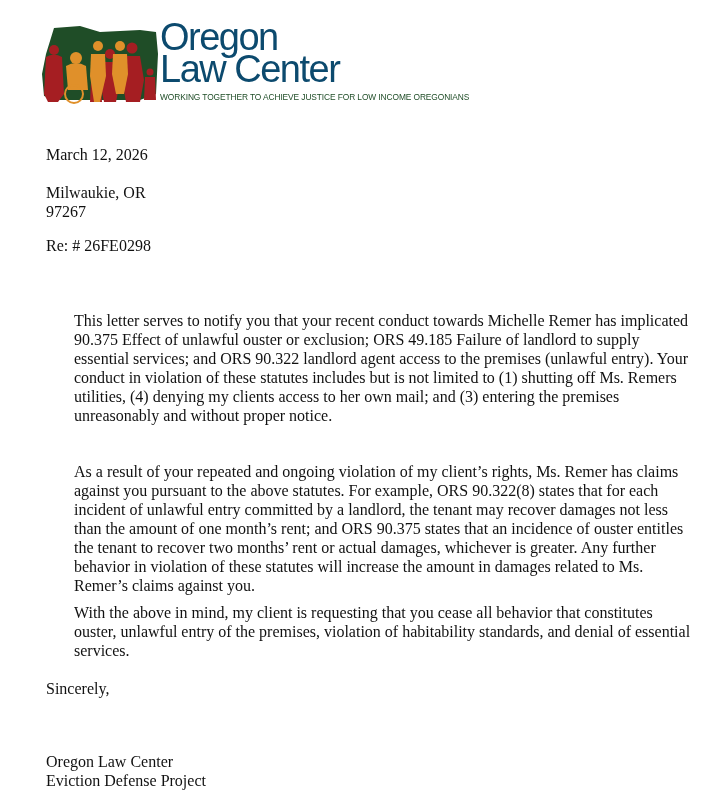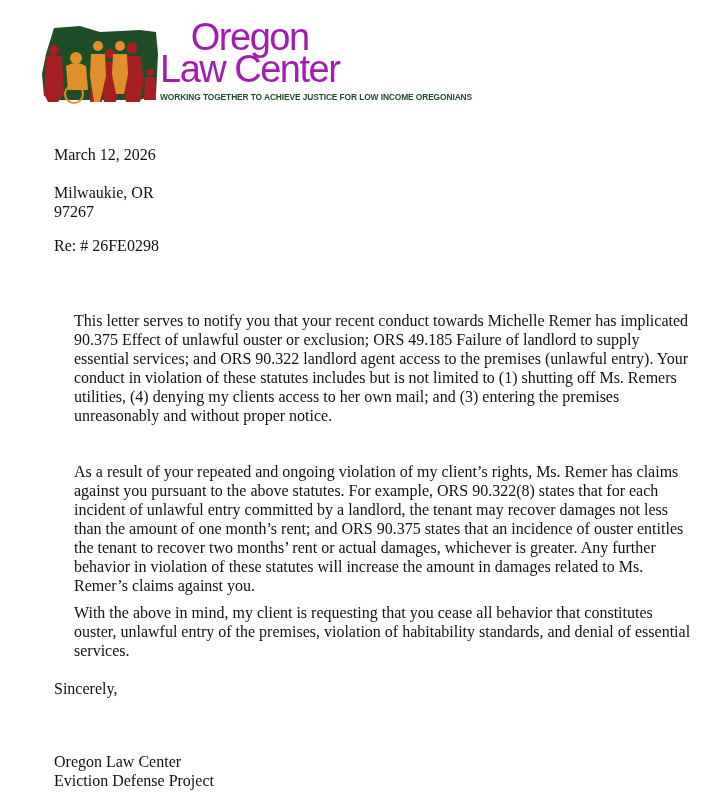--- a/index.html
+++ b/index.html
@@ -1,26 +1,26 @@
 <!DOCTYPE html>
 <html><head>
 <meta charset="utf-8">
 <style>
   html, body { margin: 0; padding: 0; background: #ffffff; }
   body { width: 725px; height: 807px; position: relative; overflow: hidden;
          font-family: "Liberation Serif", "DejaVu Serif", serif; color: #111; }
   .logo { position: absolute; left: 40px; top: 24px; width: 450px; height: 82px; }
   .logo-map { position: absolute; left: 0; top: 0; width: 120px; height: 82px; }
   .logo-title { position: absolute; left: 120px; top: -2px; font-family: "Liberation Sans", "DejaVu Sans", sans-serif;
-                color: #a21caf; font-size: 38px; line-height: 30px; letter-spacing: -1.5px; text-align: center; }
+                color: #0c4a6e; font-size: 38px; line-height: 30px; letter-spacing: -1.5px; }
   .logo-title .l1 { display: block; }
   .logo-title .l2 { display: block; margin-top: 2px; }
   .logo-tagline { position: absolute; left: 120px; top: 68px; font-family: "Liberation Sans", "DejaVu Sans", sans-serif;
-                  color: #1f4d27; font-size: 8.4px; letter-spacing: -0.1px; white-space: nowrap; font-weight: bold; }
-  .text { position: absolute; left: 54px; font-size: 16px; line-height: 19px; white-space: nowrap; }
+                  color: #1f4d27; font-size: 8.4px; letter-spacing: -0.1px; white-space: nowrap; }
+  .text { position: absolute; left: 46px; font-size: 16px; line-height: 19px; white-space: nowrap; }
   .para { position: absolute; left: 46px; width: 630px; font-size: 16px; line-height: 19px; }
   .para .line { display: block; white-space: nowrap; margin-left: 28px; }
 </style>
 </head>
 <body>
 
 <div class="logo">
   <svg class="logo-map" viewBox="0 0 120 82" xmlns="http://www.w3.org/2000/svg">
 
     <path d="M14 4 L40 2 L60 8 L100 6 L116 8 L118 30 L116 70 L100 76 L20 76 L4 72 L2 50 L6 30 Z" fill="#1f4d27"></path>

